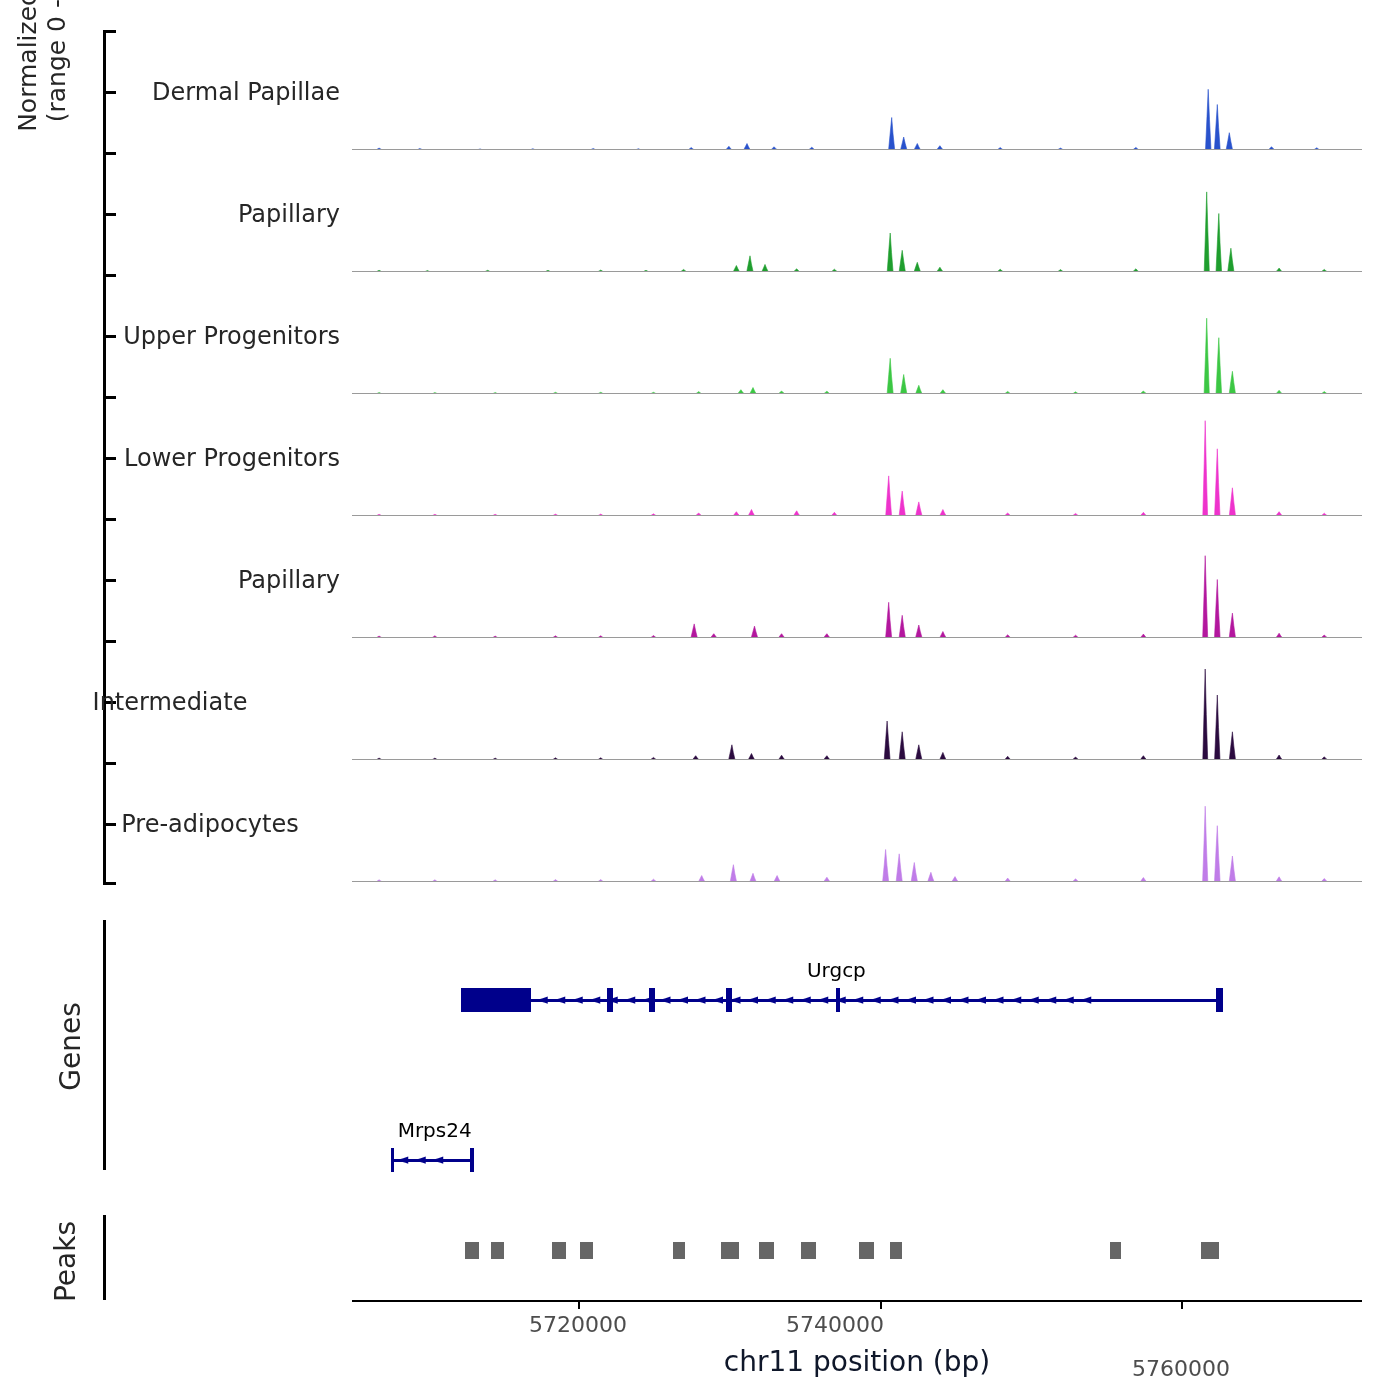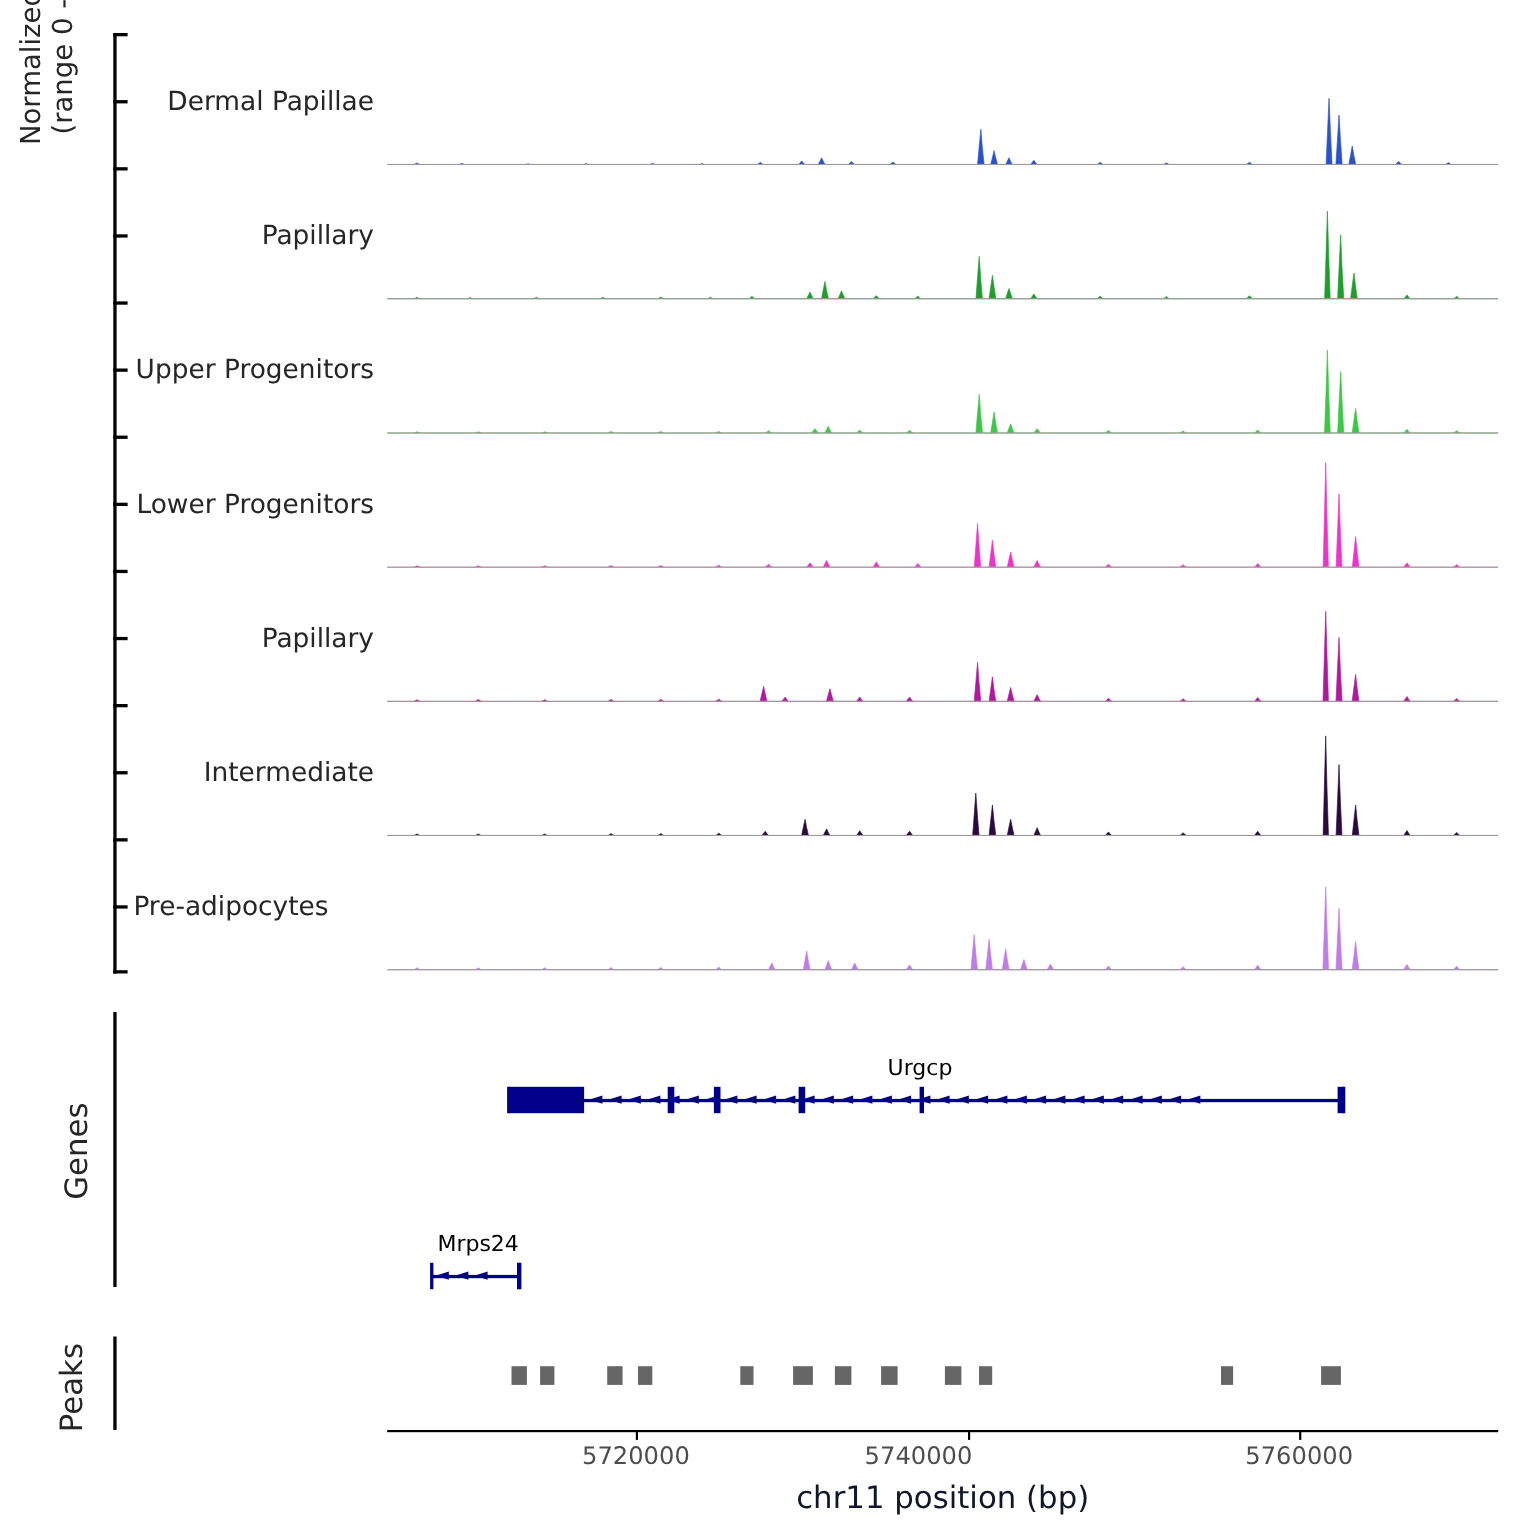--- a/index.html
+++ b/index.html
@@ -110,21 +110,21 @@
         </svg>
         <div class="baseline"></div>
       </div>
       <div class="track-name" style="left: 0px; width: 340px; top: 566px; text-align: right; padding-right: 10px;">Papillary</div>
       <div class="track" style="top: 528px; height: 110px;">
         <svg class="sig" viewBox="0 0 1010 110" preserveAspectRatio="none">
           <polygon points="0.0,110.0 23.8,110.0 25.6,108.9 27.1,108.1 28.7,109.0 30.5,110.0 79.5,110.0 81.4,108.8 82.9,107.8 84.4,108.9 86.3,110.0 139.8,110.0 141.7,108.9 143.2,108.1 144.7,109.0 146.6,110.0 200.1,110.0 202.0,108.8 203.5,107.8 205.0,108.9 206.9,110.0 245.4,110.0 247.2,108.8 248.7,107.8 250.3,108.9 252.1,110.0 298.1,110.0 300.0,108.7 301.5,107.6 303.0,108.8 304.9,110.0 338.9,110.0 340.7,102.3 342.2,95.9 343.7,103.0 345.4,110.0 358.4,110.0 360.3,107.6 361.8,105.7 363.3,107.8 365.1,110.0 399.2,110.0 401.0,103.4 402.5,98.1 404.0,104.0 405.8,110.0 426.3,110.0 428.1,107.6 429.6,105.7 431.1,107.8 433.0,110.0 471.5,110.0 473.3,107.6 474.9,105.7 476.4,107.8 478.2,110.0 533.6,110.0 535.3,90.3 536.7,74.3 538.0,92.1 539.7,110.0 547.1,110.0 548.8,97.5 550.2,87.3 551.6,98.6 553.4,110.0 563.5,110.0 565.3,102.9 566.8,97.0 568.3,103.5 570.1,110.0 587.6,110.0 589.4,106.4 590.9,103.5 592.4,106.8 594.3,110.0 652.4,110.0 654.2,108.2 655.7,106.8 657.3,108.4 659.1,110.0 720.2,110.0 722.1,108.5 723.6,107.2 725.1,108.6 727.0,110.0 788.1,110.0 789.9,107.9 791.4,106.1 792.9,108.1 794.8,110.0 850.7,110.0 852.1,64.7 853.2,27.7 854.4,68.8 855.7,110.0 862.5,110.0 864.0,77.8 865.3,51.5 866.5,80.8 868.1,110.0 877.2,110.0 878.9,96.3 880.4,85.1 881.8,97.5 883.5,110.0 923.7,110.0 925.6,107.4 927.1,105.2 928.6,107.6 930.4,110.0 968.9,110.0 970.8,108.3 972.3,107.0 973.8,108.5 975.7,110.0 1010.0,110.0" fill="#b3179e" stroke="#b3179e" stroke-width="0.6"></polygon>
         </svg>
         <div class="baseline"></div>
       </div>
-      <div class="track-name" style="left: 0px; width: 340px; top: 688px; text-align: right; padding-right: 10px;">Intermediate</div>
+      <div class="track-name" style="left: 0px; width: 340px; top: 688px; text-align: center; padding-right: 10px;">Intermediate</div>
       <div class="track" style="top: 650px; height: 110px;">
         <svg class="sig" viewBox="0 0 1010 110" preserveAspectRatio="none">
           <polygon points="0.0,110.0 23.8,110.0 25.6,108.9 27.1,108.1 28.7,109.0 30.5,110.0 79.5,110.0 81.4,108.9 82.9,108.1 84.4,109.0 86.3,110.0 139.8,110.0 141.7,108.9 143.2,108.1 144.7,109.0 146.6,110.0 200.1,110.0 202.0,108.8 203.5,107.8 205.0,108.9 206.9,110.0 245.4,110.0 247.2,108.8 248.7,107.8 250.3,108.9 252.1,110.0 298.1,110.0 300.0,108.6 301.5,107.4 303.0,108.7 304.9,110.0 340.3,110.0 342.2,107.6 343.7,105.7 345.2,107.8 347.1,110.0 376.6,110.0 378.4,101.7 379.9,94.8 381.3,102.4 383.1,110.0 396.1,110.0 398.0,106.4 399.5,103.5 401.0,106.8 402.8,110.0 426.3,110.0 428.1,107.4 429.6,105.2 431.1,107.6 433.0,110.0 471.5,110.0 473.3,107.6 474.9,105.7 476.4,107.8 478.2,110.0 532.2,110.0 533.8,88.6 535.1,71.0 536.5,90.5 538.1,110.0 547.1,110.0 548.8,94.5 550.2,81.8 551.6,95.9 553.3,110.0 563.6,110.0 565.3,101.7 566.8,94.8 568.3,102.4 570.0,110.0 587.6,110.0 589.4,105.8 590.9,102.4 592.4,106.2 594.2,110.0 652.4,110.0 654.2,108.0 655.7,106.3 657.3,108.2 659.1,110.0 720.2,110.0 722.1,108.3 723.6,107.0 725.1,108.5 726.9,110.0 788.1,110.0 789.9,107.6 791.4,105.7 792.9,107.8 794.8,110.0 850.8,110.0 852.1,60.0 853.2,19.0 854.3,64.5 855.7,110.0 862.6,110.0 864.1,74.3 865.3,45.0 866.5,77.5 868.0,110.0 877.3,110.0 879.0,94.5 880.4,81.8 881.8,95.9 883.5,110.0 923.7,110.0 925.6,107.3 927.1,105.0 928.6,107.5 930.4,110.0 968.9,110.0 970.8,108.2 972.3,106.8 973.8,108.4 975.7,110.0 1010.0,110.0" fill="#2b0b3f" stroke="#2b0b3f" stroke-width="0.6"></polygon>
         </svg>
         <div class="baseline"></div>
       </div>
       <div class="track-name" style="left: 0px; width: 340px; top: 810px; text-align: center; padding-right: 10px; padding-left: 40px;">Pre-adipocytes</div>
       <div class="track" style="top: 772px; height: 110px;">
         <svg class="sig" viewBox="0 0 1010 110" preserveAspectRatio="none">
           <polygon points="0.0,110.0 23.8,110.0 25.6,108.8 27.1,107.8 28.7,108.9 30.5,110.0 79.5,110.0 81.4,108.8 82.9,107.8 84.4,108.9 86.3,110.0 139.8,110.0 141.7,108.8 143.2,107.8 144.7,108.9 146.6,110.0 200.1,110.0 202.0,108.7 203.5,107.6 205.0,108.8 206.9,110.0 245.4,110.0 247.2,108.7 248.7,107.6 250.2,108.8 252.1,110.0 298.1,110.0 300.0,108.5 301.5,107.2 303.0,108.6 304.9,110.0 346.4,110.0 348.2,106.4 349.7,103.5 351.2,106.8 353.1,110.0 378.2,110.0 379.9,100.5 381.4,92.7 382.8,101.3 384.6,110.0 397.7,110.0 399.5,105.2 401.0,101.3 402.5,105.7 404.3,110.0 421.8,110.0 423.6,106.4 425.1,103.5 426.6,106.8 428.4,110.0 471.5,110.0 473.3,107.4 474.9,105.2 476.4,107.6 478.2,110.0 530.6,110.0 532.3,92.1 533.6,77.5 535.0,93.8 536.7,110.0 544.1,110.0 545.8,94.5 547.2,81.8 548.6,95.9 550.3,110.0 559.1,110.0 560.8,99.3 562.3,90.5 563.7,100.3 565.5,110.0 575.6,110.0 577.4,104.6 578.9,100.3 580.3,105.1 582.2,110.0 599.6,110.0 601.5,107.0 603.0,104.6 604.5,107.3 606.3,110.0 652.4,110.0 654.2,107.9 655.7,106.1 657.3,108.1 659.1,110.0 720.2,110.0 722.1,108.2 723.6,106.8 725.1,108.4 726.9,110.0 788.1,110.0 789.9,107.5 791.4,105.5 792.9,107.7 794.8,110.0 850.6,110.0 852.1,68.3 853.2,34.2 854.4,72.1 855.8,110.0 862.5,110.0 864.0,79.0 865.3,53.7 866.5,81.8 868.1,110.0 877.2,110.0 879.0,95.7 880.4,84.0 881.8,97.0 883.5,110.0 923.7,110.0 925.6,107.1 927.1,104.8 928.6,107.4 930.4,110.0 969.0,110.0 970.8,108.1 972.3,106.5 973.8,108.3 975.7,110.0 1010.0,110.0" fill="#c07ce8" stroke="#c07ce8" stroke-width="0.6"></polygon>
@@ -168,17 +168,17 @@
       <div class="peak" style="left: 848.701px; width: 18.0896px;"></div>
     </div>
 
   <div id="xaxis"></div>
   <div id="xticks">
       <div class="xtick" style="left: 578.119px; top: 1300px; position: absolute;"></div>
       <div class="xticklabel" style="left: 578.119px; top: 1312px; position: absolute;">5720000</div>
       <div class="xtick" style="left: 879.612px; top: 1300px; position: absolute;"></div>
       <div class="xticklabel" style="left: 835px; top: 1312px; position: absolute;">5740000</div>
       <div class="xtick" style="left: 1181.1px; top: 1300px; position: absolute;"></div>
-      <div class="xticklabel" style="left: 1181.1px; top: 1312px; position: absolute;">5760000</div>
+      <div class="xticklabel" style="left: 1181.1px; top: 1356px; position: absolute;">5760000</div>
     </div>
   <div id="xlabel">chr11 position (bp)</div>
 
 </div>
 
 </body></html>

